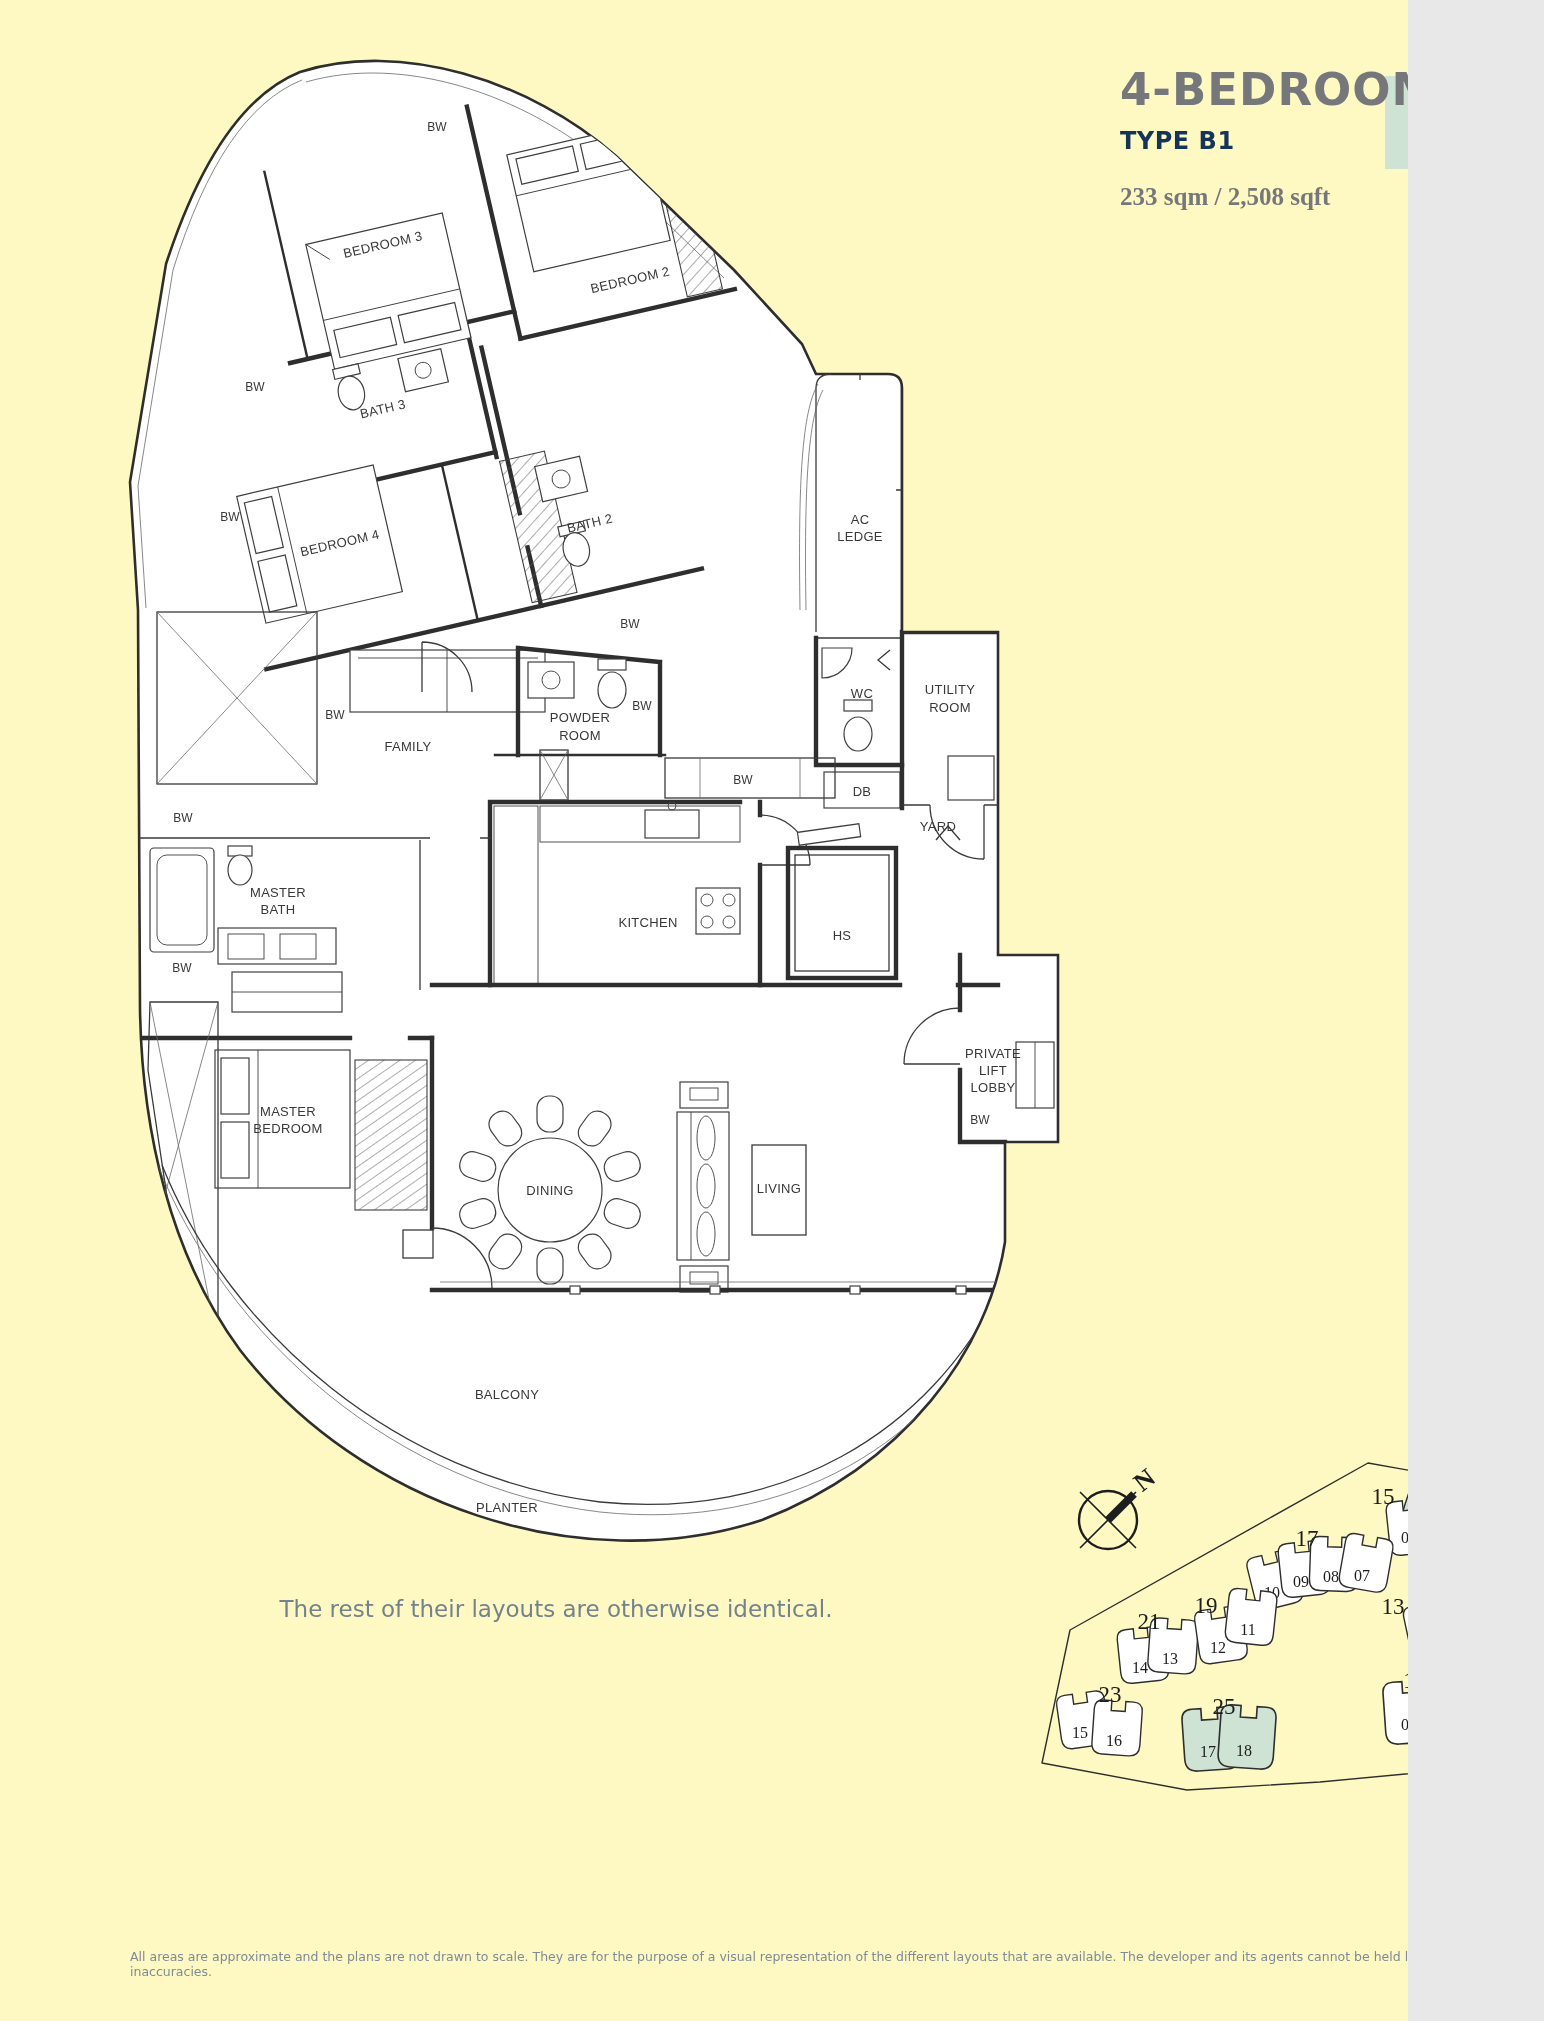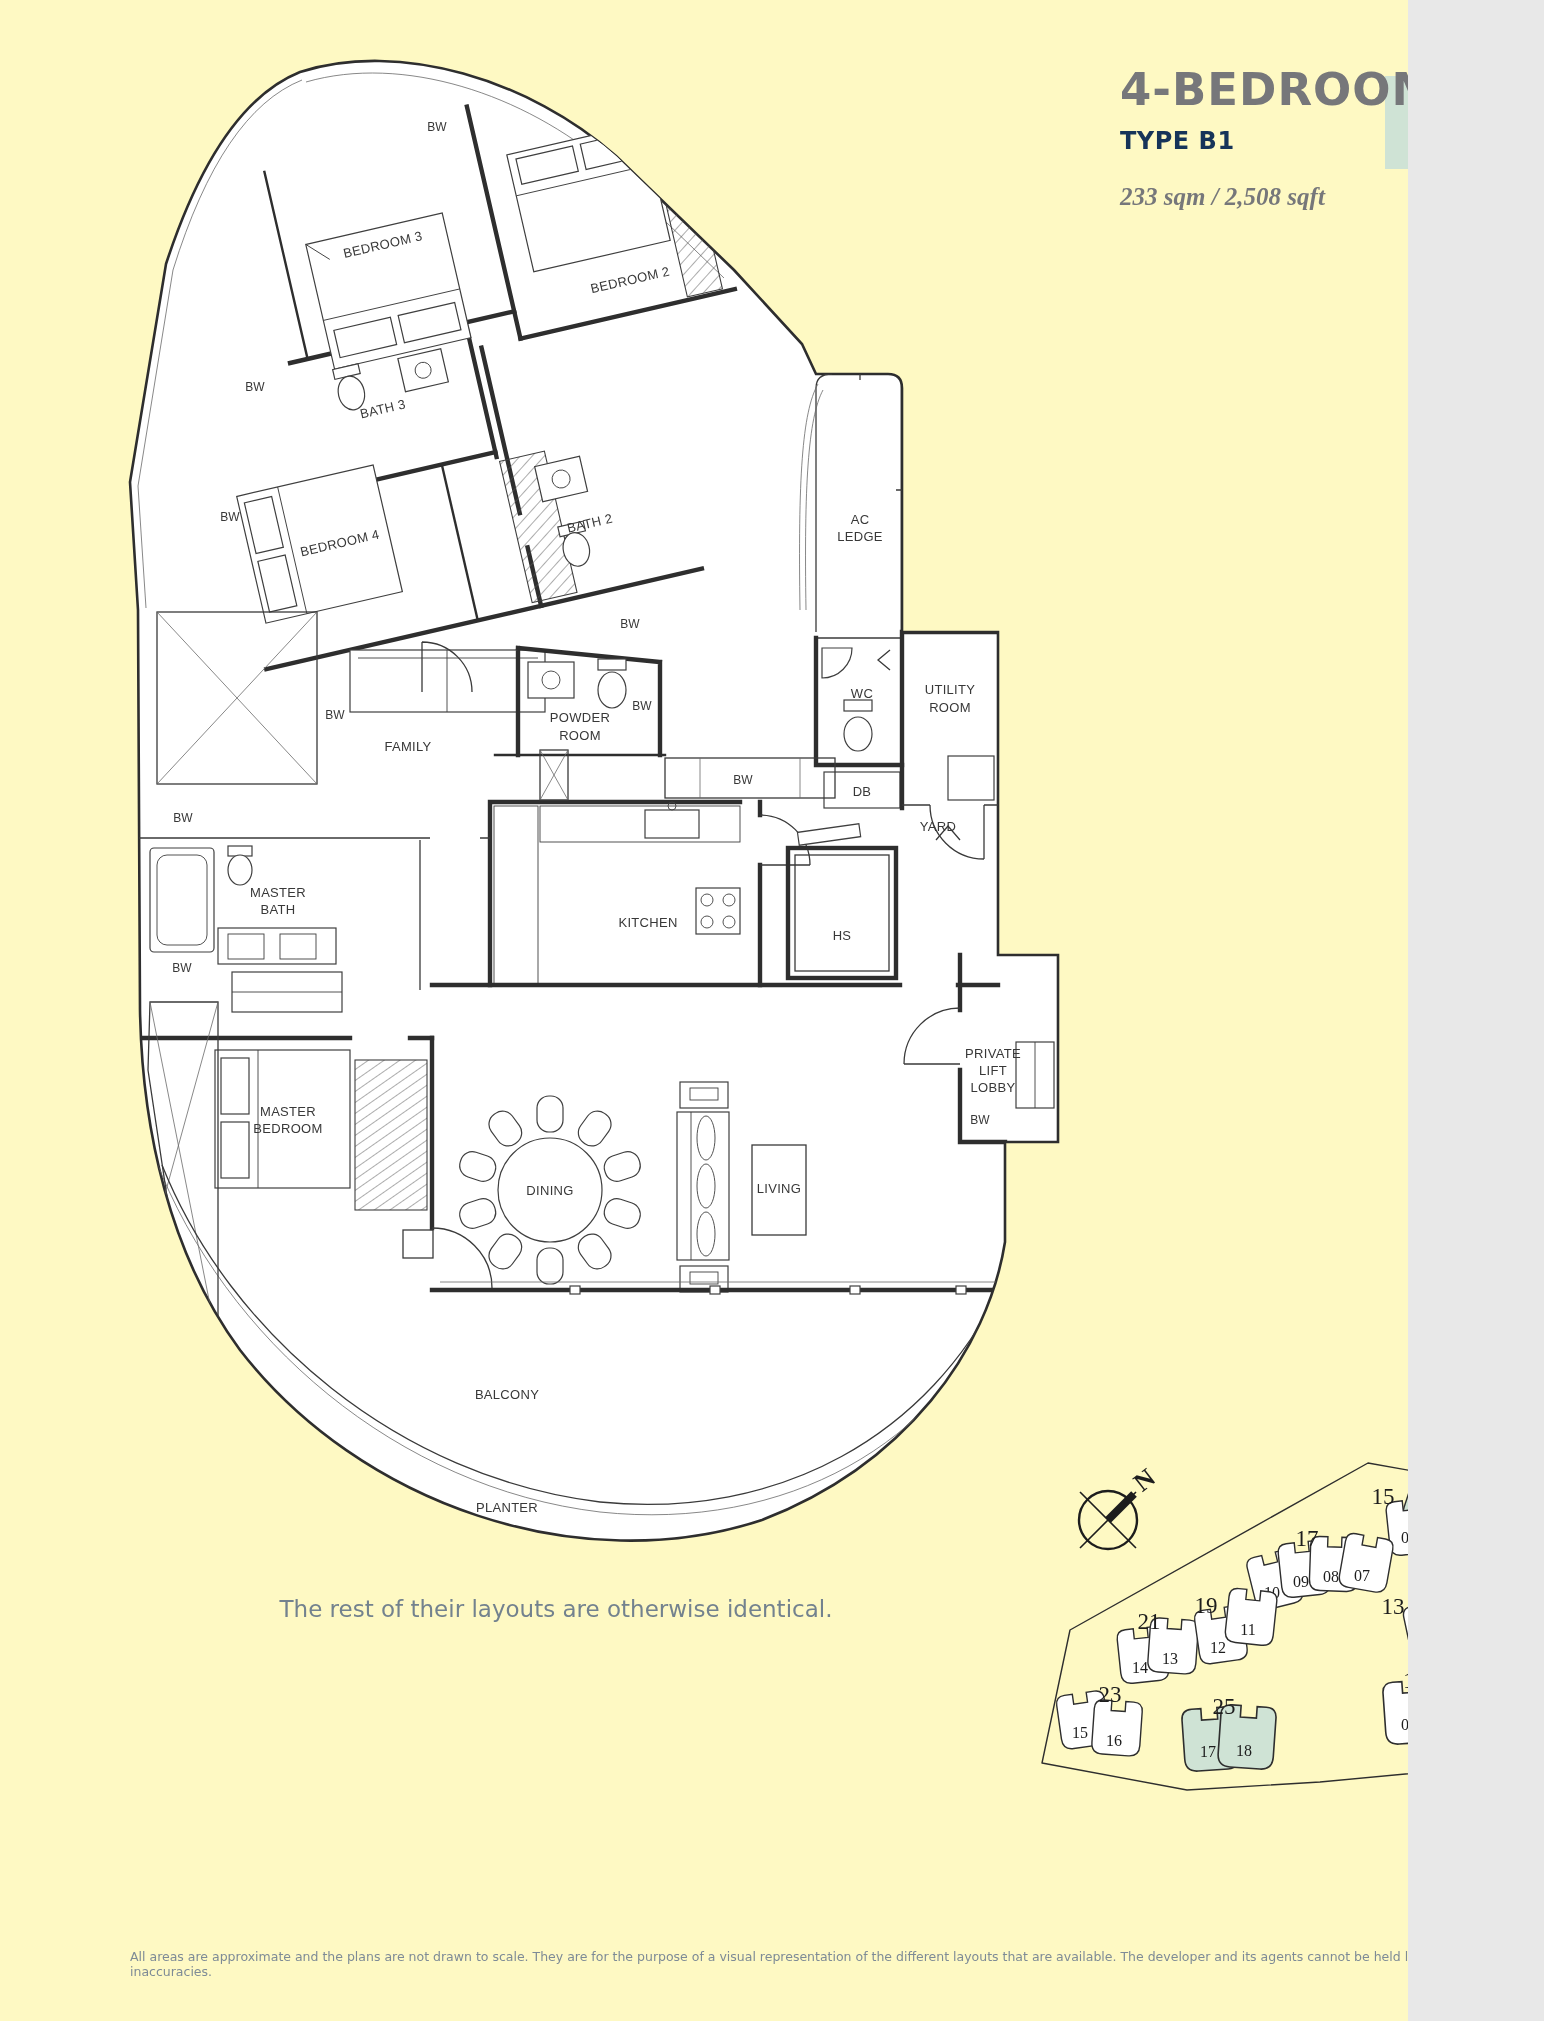--- a/index.html
+++ b/index.html
@@ -3,21 +3,21 @@
 <meta charset="utf-8">
 <style>
   html,body{margin:0;padding:0;background:#e8e8e8;}
   .page{position:relative;width:1408px;height:2021px;background:#fef9c3;overflow:hidden;
         font-family:"DejaVu Sans",sans-serif;}
   
   .green-tab{position:absolute;right:0;top:76px;width:23px;height:93px;background:#cfe3d5;}
   .title-block{position:absolute;left:1120px;top:66px;width:410px;}
   .t-main{font-size:45px;font-weight:bold;color:#76777a;letter-spacing:1px;line-height:1.05;}
   .t-type{font-size:24px;font-weight:bold;color:#163459;margin-top:14px;letter-spacing:.5px;}
-  .t-area{font-size:25px;font-weight:bold;color:#76777a;margin-top:28px;font-family:"Liberation Serif",serif;font-style:italic;}
+  .t-area{font-size:25px;font-weight:bold;color:#76777a;margin-top:28px;font-family:"Liberation Serif",serif;}
   .t-units{font-size:23px;font-weight:bold;color:#72808c;margin-top:18px;line-height:1.45;font-family:"Liberation Serif",serif;}
   
   .note{position:absolute;left:156px;top:1592px;width:800px;text-align:center;
         font-size:23px;color:#73828e;line-height:34px;}
   .disclaimer{position:absolute;left:130px;top:1949px;width:1360px;font-size:12.5px;color:#7e8b96;}
   
   .plan{position:absolute;left:100px;top:50px;}
   .sp{position:absolute;left:1020px;top:1430px;}
   .outline{fill:#ffffff;stroke:#2e2e2e;stroke-width:2.6;}
   .w3{stroke:#2e2e2e;stroke-width:4.4;fill:none;stroke-linecap:square;}

